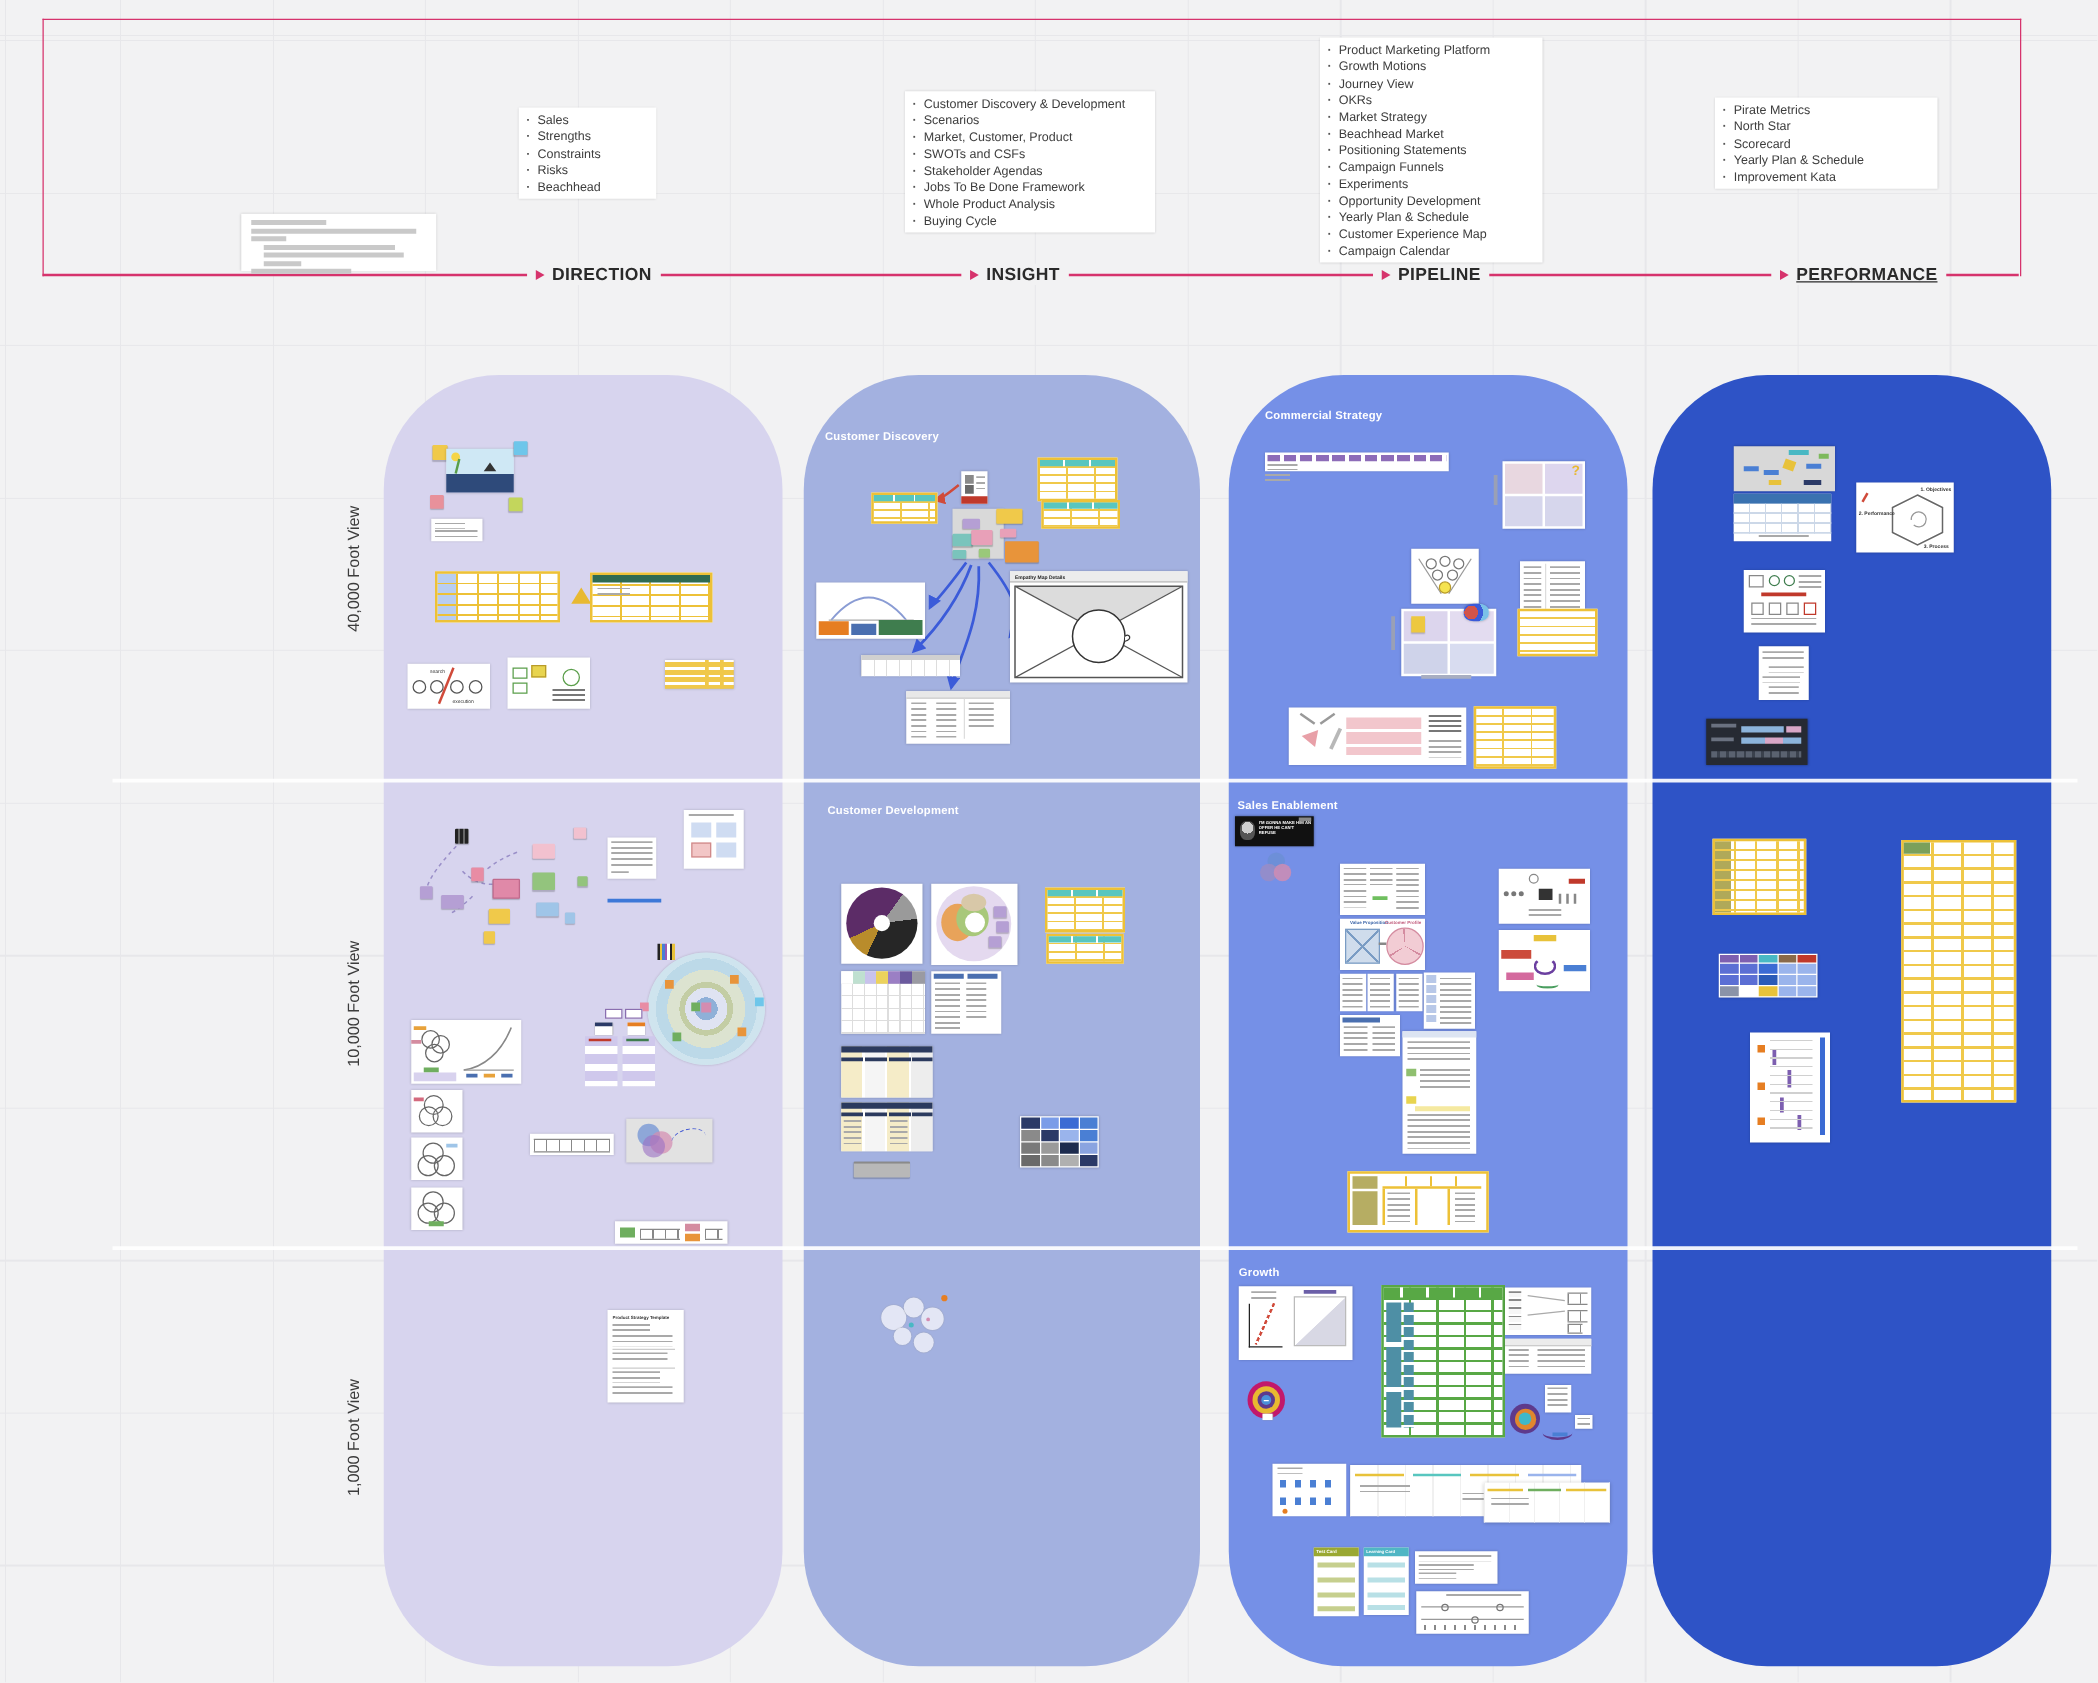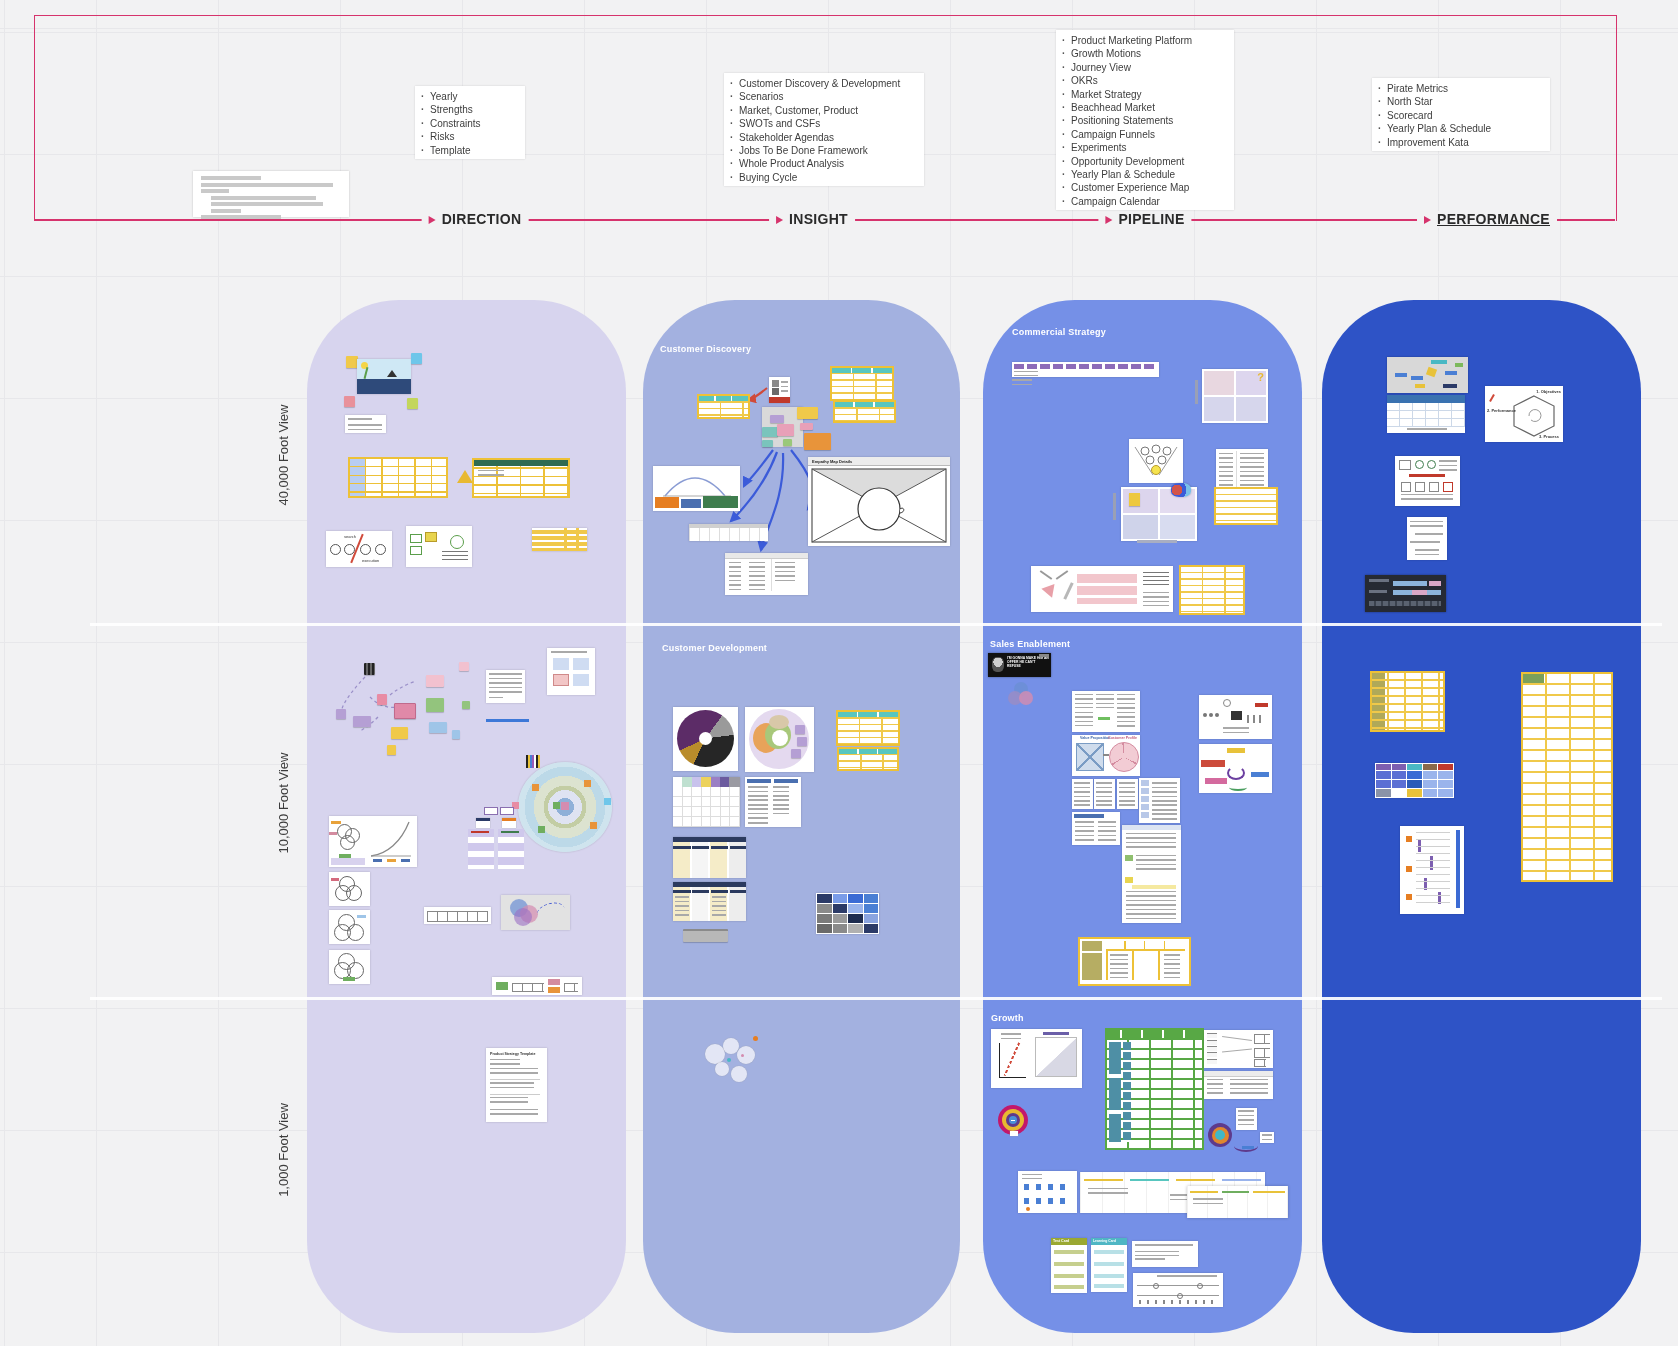--- a/index.html
+++ b/index.html
@@ -73,25 +73,25 @@
     <div style="height:4px;width:132px;background:#c9c9c9;margin-bottom:2.5px;"></div>
     <div style="height:4px;width:28px;background:#c9c9c9;margin-bottom:2.5px;"></div>
     <div style="height:4px;width:105px;background:#c9c9c9;margin:0 0 2.5px 10px;"></div>
     <div style="height:4px;width:112px;background:#c9c9c9;margin:0 0 2.5px 10px;"></div>
     <div style="height:4px;width:30px;background:#c9c9c9;margin:0 0 2.5px 10px;"></div>
     <div style="height:4px;width:80px;background:#c9c9c9;"></div>
   </div>
 
   <div class="listcard" style="left:415px;top:86px;width:100px;">
     <ul>
-      <li>Yearly</li>
+      <li>Sales</li>
       <li>Strengths</li>
       <li>Constraints</li>
       <li>Risks</li>
-      <li>Template</li>
+      <li>Beachhead</li>
     </ul>
   </div>
   <div class="listcard" style="left:724px;top:73px;width:190px;">
     <ul>
       <li>Customer Discovery &amp; Development</li>
       <li>Scenarios</li>
       <li>Market, Customer, Product</li>
       <li>SWOTs and CSFs</li>
       <li>Stakeholder Agendas</li>
       <li>Jobs To Be Done Framework</li>

